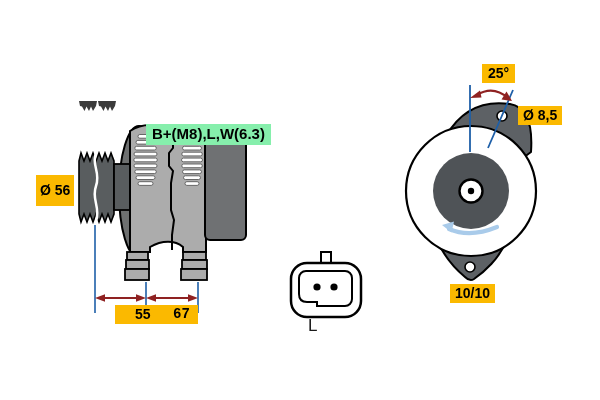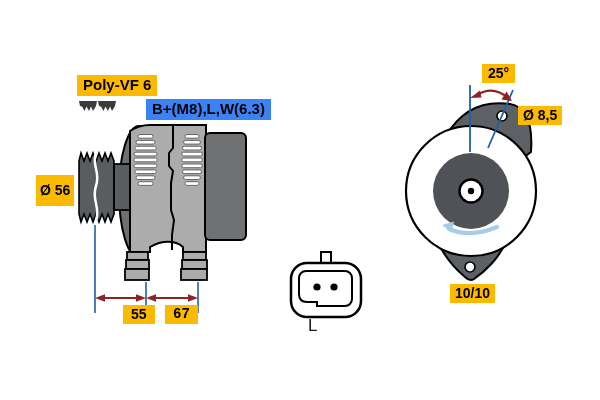--- a/index.html
+++ b/index.html
@@ -1,21 +1,21 @@
 <!DOCTYPE html>
 <html><head>
 <meta charset="utf-8">
 <style>
   html,body{margin:0;padding:0;background:#ffffff;}
   #stage{position:relative;width:600px;height:400px;background:#ffffff;overflow:hidden;
          font-family:"Liberation Sans",sans-serif;}
   #drawing{position:absolute;left:0;top:0;}
   .lbl{position:absolute;font-weight:bold;color:#000;white-space:nowrap;line-height:1.1;}
   .yellow{background:#FBB900;}
-  .blue{background:#3b82f6;}
+  .blue{background:#86efac;margin-top:25px;}
   .f15{font-size:15px;padding:2px 6px;}
   .f14{font-size:14px;padding:2px 6px;}
   .plain{font-weight:normal;font-size:17px;color:#1a1a1a;}
 </style>
 </head>
 <body>
 
 <div id="stage">
 
   <svg id="drawing" width="600" height="400" viewBox="0 0 600 400">
@@ -122,22 +122,21 @@
     <g>
       <rect x="321" y="252" width="10" height="16" fill="#ffffff" stroke="#000" stroke-width="2"></rect>
       <rect x="291" y="263" width="70" height="54" rx="16" fill="#ffffff" stroke="#000" stroke-width="2.5"></rect>
       <path fill="none" stroke="#000" stroke-width="2" d="M306,271 L345,271 A7,7 0 0 1 352,278 L352,299 A7,7 0 0 1 345,306 L317,306 L317,302 L307,302
                Q299,302 299,294 L299,278 A7,7 0 0 1 306,271 Z"></path>
       <circle cx="317" cy="287" r="3.6" fill="#000"></circle>
       <circle cx="334" cy="287" r="3.6" fill="#000"></circle>
     </g>
   </svg>
 
-  <div class="lbl yellow f15" style="left:77px;top:75px;">Poly-VF 6</div>
   <div class="lbl blue f15" style="left:146px;top:99px;">B+(M8),L,W(6.3)</div>
   <div class="lbl yellow f14" style="left:36px;top:175px;padding:8px 4px;">Ø 56</div>
-  <div class="lbl yellow f14" style="left:123px;top:305px;padding:2px 8px;">55</div>
+  <div class="lbl yellow f14" style="left:115px;top:305px;padding:2px 20px;">55</div>
   <div class="lbl yellow f14" style="left:165px;top:305px;padding:2px 8px;font-family:Liberation Mono, monospace;">67</div>
   <div class="lbl yellow f14" style="left:482px;top:64px;">25°</div>
   <div class="lbl yellow f14" style="left:518px;top:106px;padding:2px 5px;">Ø 8,5</div>
   <div class="lbl yellow f14" style="left:450px;top:284px;padding:2px 5px;">10/10</div>
   <div class="lbl plain" style="left:308px;top:317px;">L</div>
 </div>
 
 </body></html>

